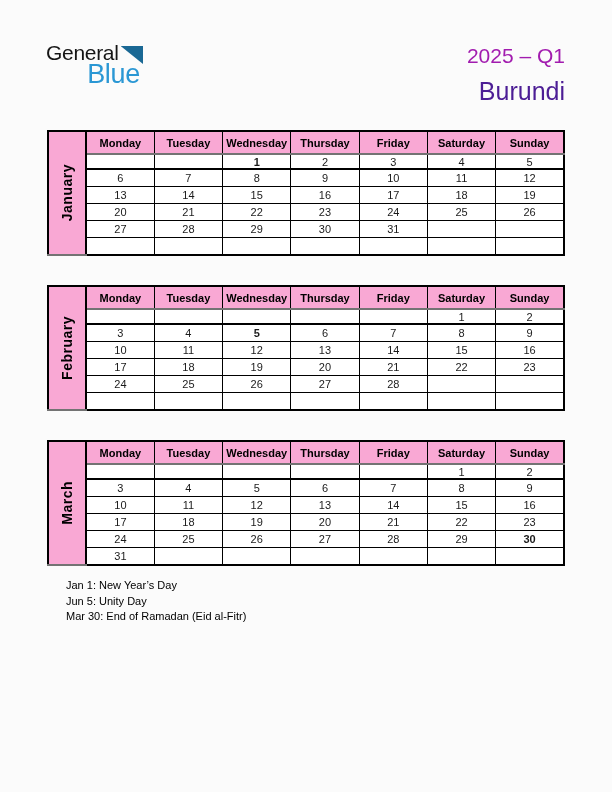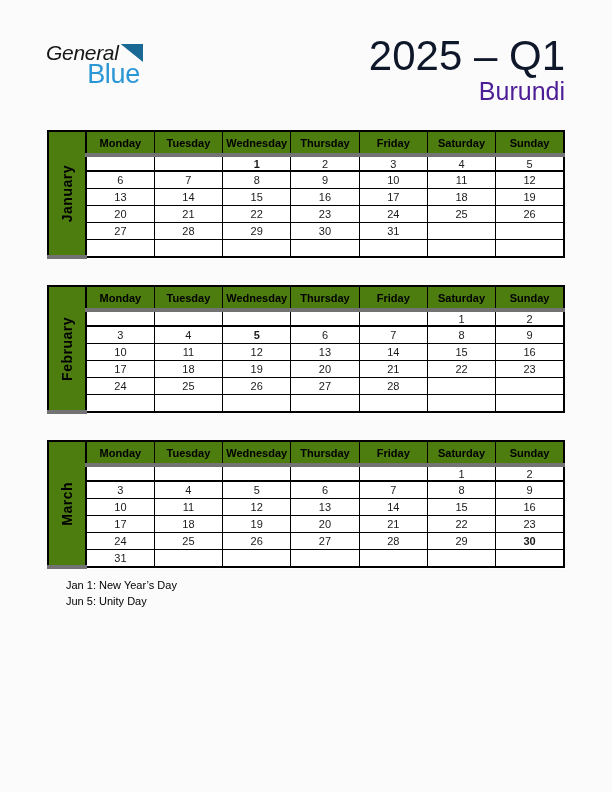--- a/index.html
+++ b/index.html
@@ -8,30 +8,30 @@
     background:#fbfbfb;
     font-family:"Liberation Sans", sans-serif;
     color:#1a1a1a;
     position:relative;
     overflow:hidden;
   }
   .page{position:absolute;inset:0;}
 
   
   .logo{position:absolute;left:46px;top:42px;width:97px;}
-  .logo-row1{display:flex;align-items:flex-start;font-style:italic;}
+  .logo-row1{display:flex;align-items:flex-end;}
   .logo-general{font-size:21px;line-height:22px;color:#161616;letter-spacing:-0.3px;}
   .logo-triangle{width:24px;height:18px;margin-left:2px;margin-top:2px;
     background:#1a6894;
     clip-path:polygon(0 0,100% 0,100% 100%);}
   .logo-blue{font-size:27px;line-height:20px;color:#2a97d4;text-align:right;padding-right:3px;letter-spacing:-0.3px;}
 
   
   .header-right{position:absolute;right:47px;top:38px;text-align:right;}
-  .title{font-size:42px;line-height:36px;color:#0f172a;}
+  .title{font-size:21px;line-height:36px;color:#a21caf;}
   .subtitle{font-size:25px;line-height:26px;margin-top:4px;color:#4c1d95;}
 
   
   table.cal{
     position:absolute;left:47px;width:518px;
     border-collapse:collapse;table-layout:fixed;
     background:#ffffff;
     border:2px solid #000;
   }
   table.cal.jan{top:130px;}
@@ -39,21 +39,21 @@
   table.cal.mar{top:440px;}
   .cal th,.cal td{border:1px solid #000;padding:0;text-align:center;vertical-align:middle;}
   .cal th.month-cell{
     width:36px;background:#b8cce4;border-right:2px solid #000;
   }
   .month-label-text{
     display:block;margin:0 auto;
     writing-mode:vertical-rl;transform:rotate(180deg);
     font-weight:bold;font-size:14px;color:#000;letter-spacing:0.5px;
   }
-  .cal tr.day-head th{height:21px;background:#4d7c0f;font-size:11px;font-weight:bold;color:#000;border-bottom:4px solid #737373;}
+  .cal tr.day-head th{height:21px;background:#f9a8d4;font-size:11px;font-weight:bold;color:#000;border-bottom:2px solid #737373;}
   .cal tr.week td{height:16px;font-size:11px;color:#1a1a1a;}
   .cal tr.week.first td{height:13px;border-bottom:2px solid #000;}
   .cal td.holiday{color:#ff0000;font-weight:bold;}
 
   
   .holiday-list{position:absolute;left:66px;top:578px;font-size:11px;line-height:15.5px;color:#000;}
 </style>
 </head>
 <body>
 
@@ -279,15 +279,16 @@
           <td></td>
           <td></td>
           <td></td>
         </tr>
       </tbody>
     </table>
 
   <div class="holiday-list">
     <div>Jan 1: New Year’s Day</div>
     <div>Jun 5: Unity Day</div>
+    <div>Mar 30: End of Ramadan (Eid al-Fitr)</div>
   </div>
 
 </div>
 
 </body></html>

